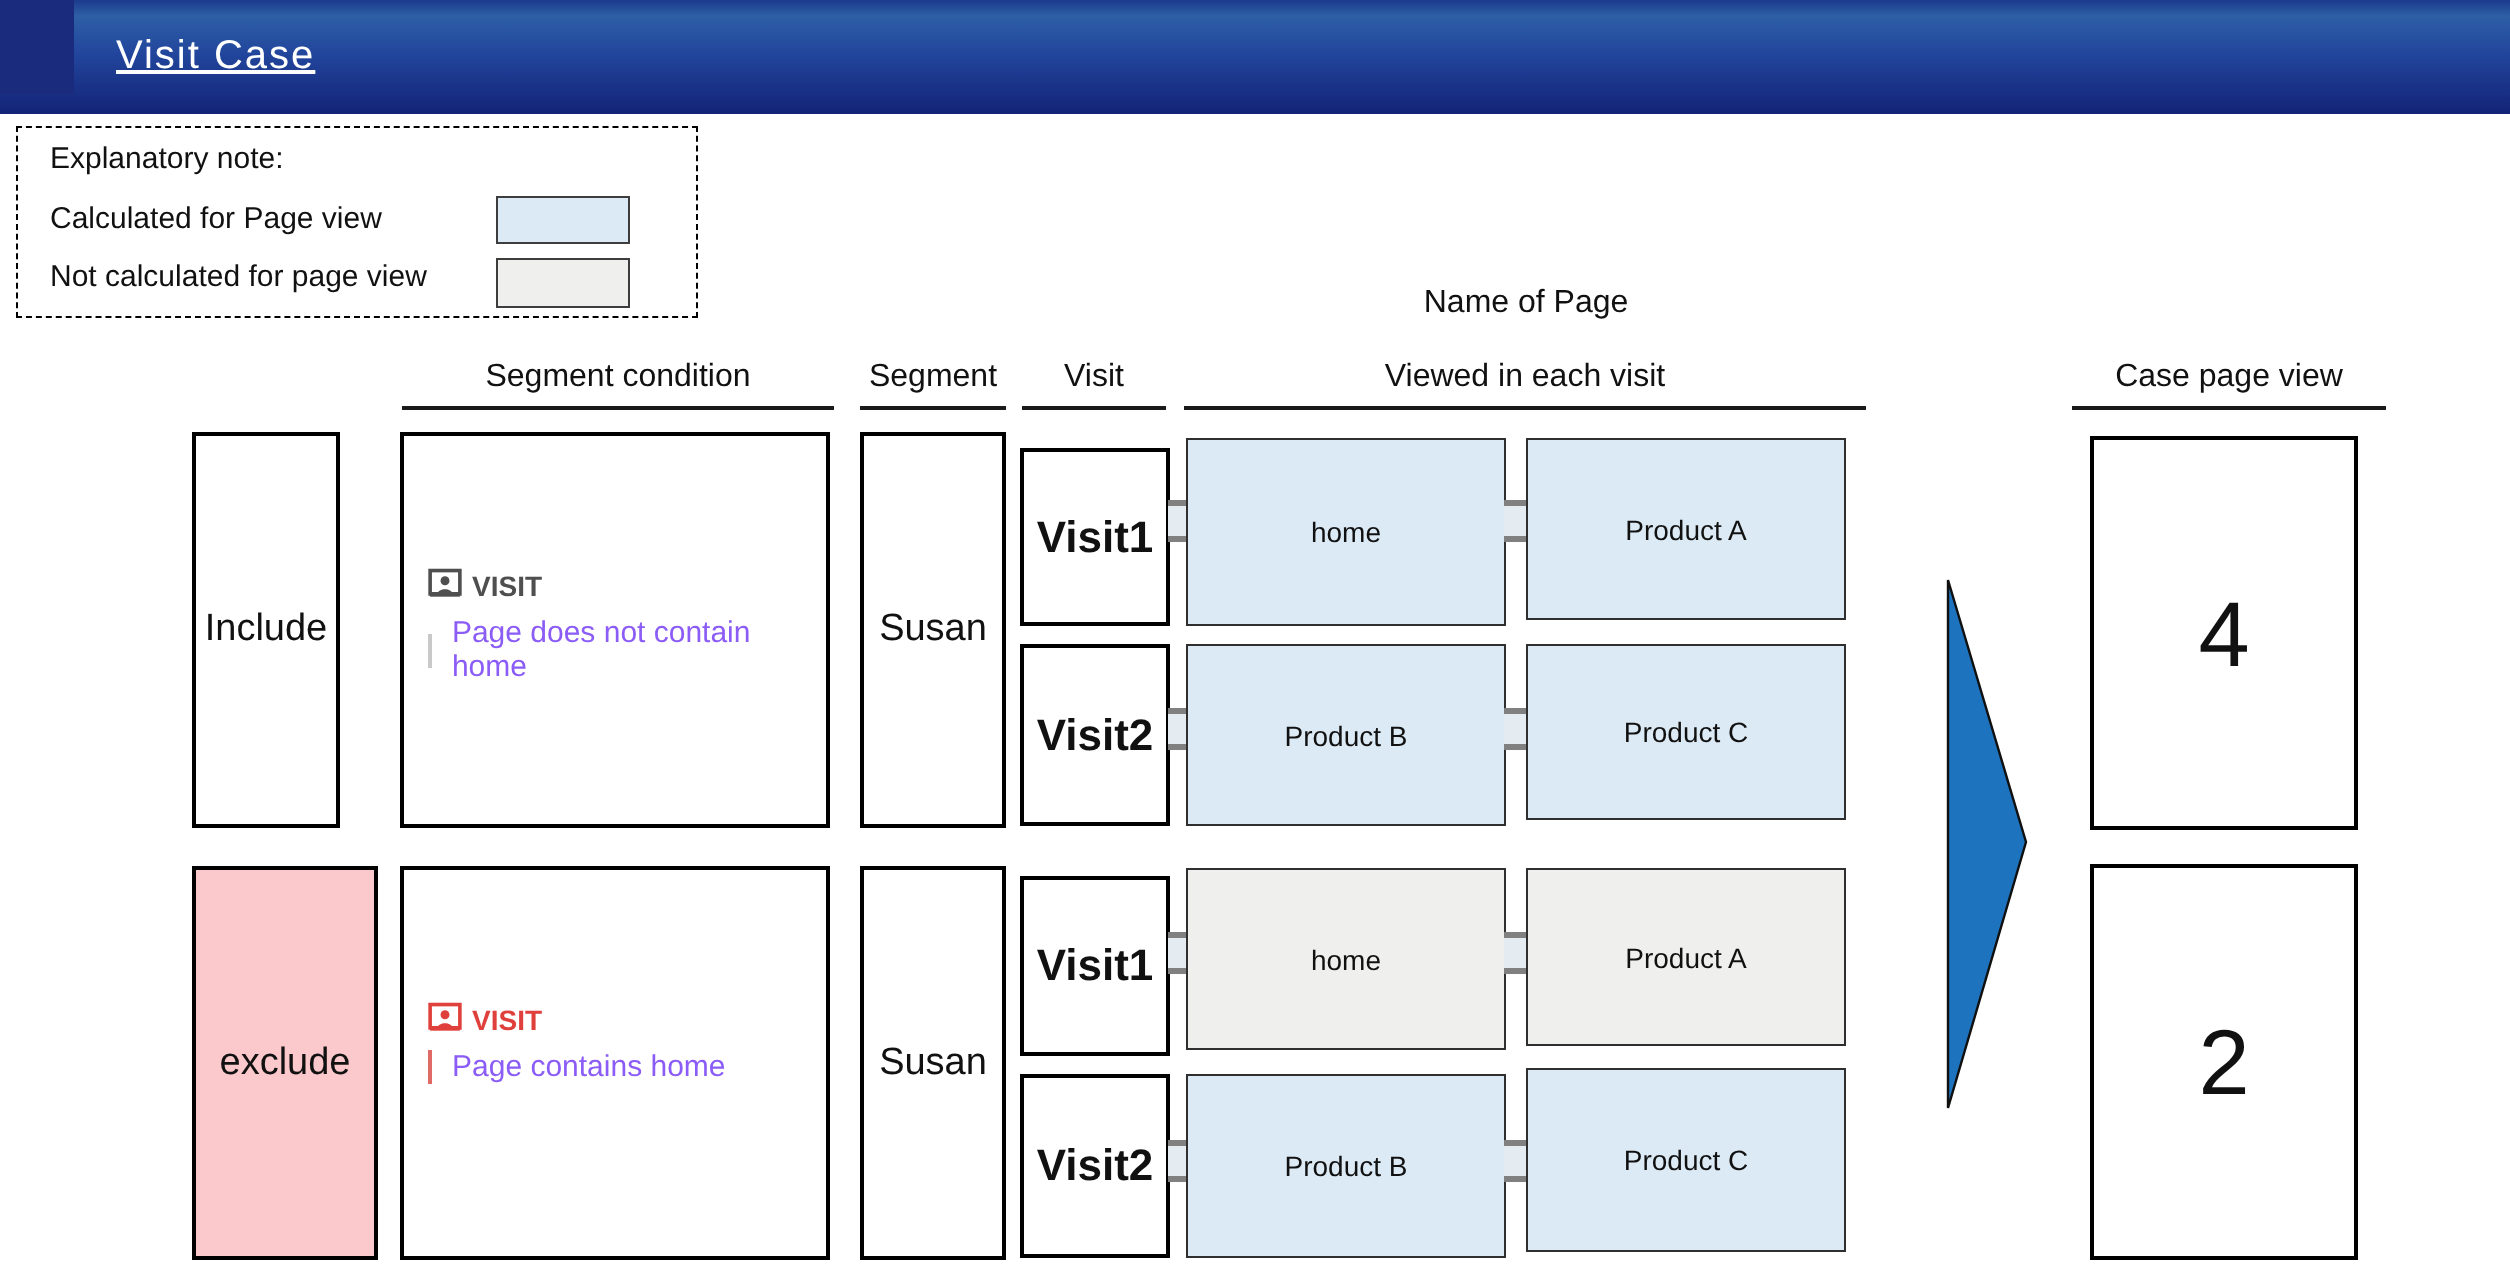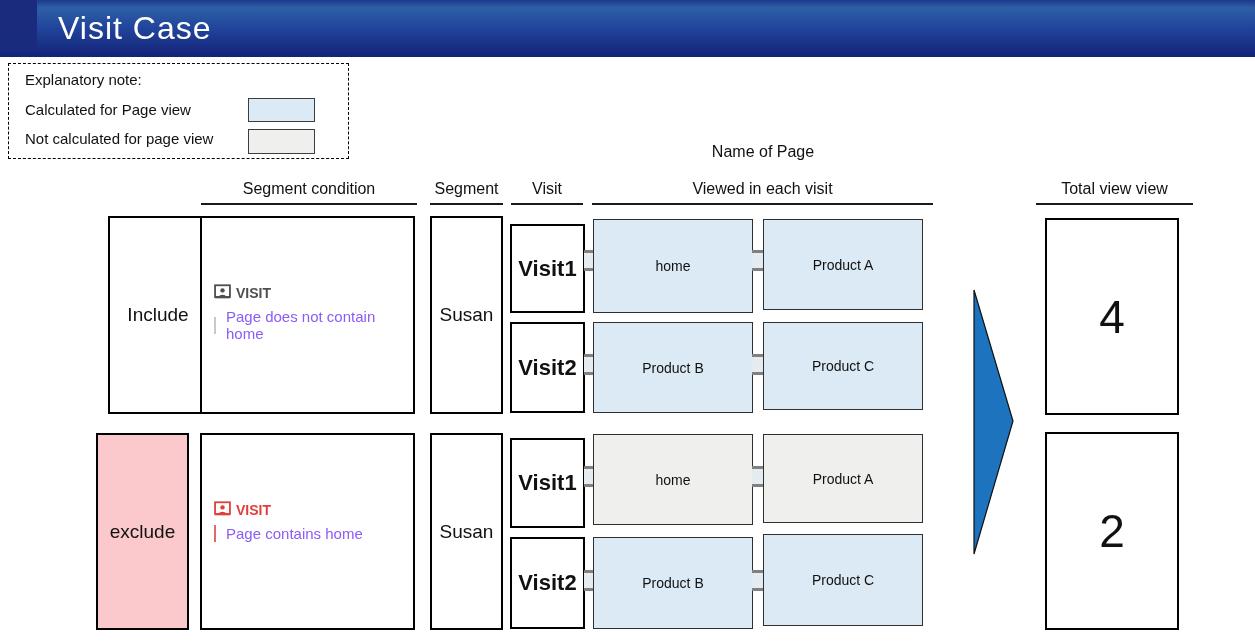--- a/index.html
+++ b/index.html
@@ -8,21 +8,21 @@
     font-family:"Liberation Sans","DejaVu Sans",sans-serif;color:#111;
   }
   
   .titlebar{
     position:absolute;left:0;top:0;width:1255px;height:57px;
     background:linear-gradient(180deg,#1c3a8c 0%,#2e5fa6 14%,#21459c 48%,#132376 100%);
   }
   .titlebar-accent{position:absolute;left:0;top:0;width:37px;height:47px;background:#1a2a7c;}
   .titlebar h1{
     position:absolute;left:58px;top:0;margin:0;height:57px;line-height:56px;
-    font-size:32px;font-weight:400;letter-spacing:1px;color:#ffffff;
+    font-size:20px;font-weight:400;letter-spacing:1px;color:#ffffff;text-decoration:underline;
   }
   
   .note{position:absolute;left:8px;top:63px;width:339px;height:94px;border:1px dashed #000;}
   .note-title{position:absolute;left:16px;top:7px;font-size:15px;}
   .note-label{position:absolute;left:16px;font-size:15px;white-space:nowrap;}
   .note-label.l1{top:37px;}
   .note-label.l2{top:66px;}
   .swatch{position:absolute;left:239px;width:67px;height:24px;border:1px solid #3d3d3d;box-sizing:border-box;}
   .swatch-calc{top:34px;background:var(--calc,#dbeaf4);}
   .swatch-nocalc{top:65px;background:var(--nocalc,#efefee);height:25px;}
@@ -83,23 +83,23 @@
     <span class="swatch swatch-calc"></span>
     <span class="note-label l2">Not calculated for page view</span>
     <span class="swatch swatch-nocalc"></span>
   </div>
 
   <div class="name-of-page">Name of Page</div>
   <div class="colhead ch-seg">Segment condition</div>
   <div class="colhead ch-visitor">Segment</div>
   <div class="colhead ch-visit">Visit</div>
   <div class="colhead ch-viewed">Viewed in each visit</div>
-  <div class="colhead ch-total">Total view view</div>
+  <div class="colhead ch-total">Case page view</div>
 
-  <div class="box mode" style="left:96px;top:216px;width:100px;height:198px;margin-left:12px;">Include</div>
+  <div class="box mode" style="left:96px;top:216px;width:74px;height:198px;">Include</div>
 
   <div class="box segbox" style="left:200px;top:216px;width:215px;height:198px;">
     <div class="seg-inner">
       <div class="segline">
         <svg class="visit-icon" viewBox="0 0 16 16">
           <rect x="1" y="1.2" width="14" height="11" fill="none" stroke="currentColor" stroke-width="1.7"></rect>
           <circle cx="8" cy="6" r="2.1" fill="currentColor"></circle>
           <path d="M4.6 12.2 C4.6 9.3 11.4 9.3 11.4 12.2 Z" fill="currentColor"></path>
           <line x1="1" y1="12.4" x2="15" y2="12.4" stroke="currentColor" stroke-width="2.2"></line>
         </svg>

